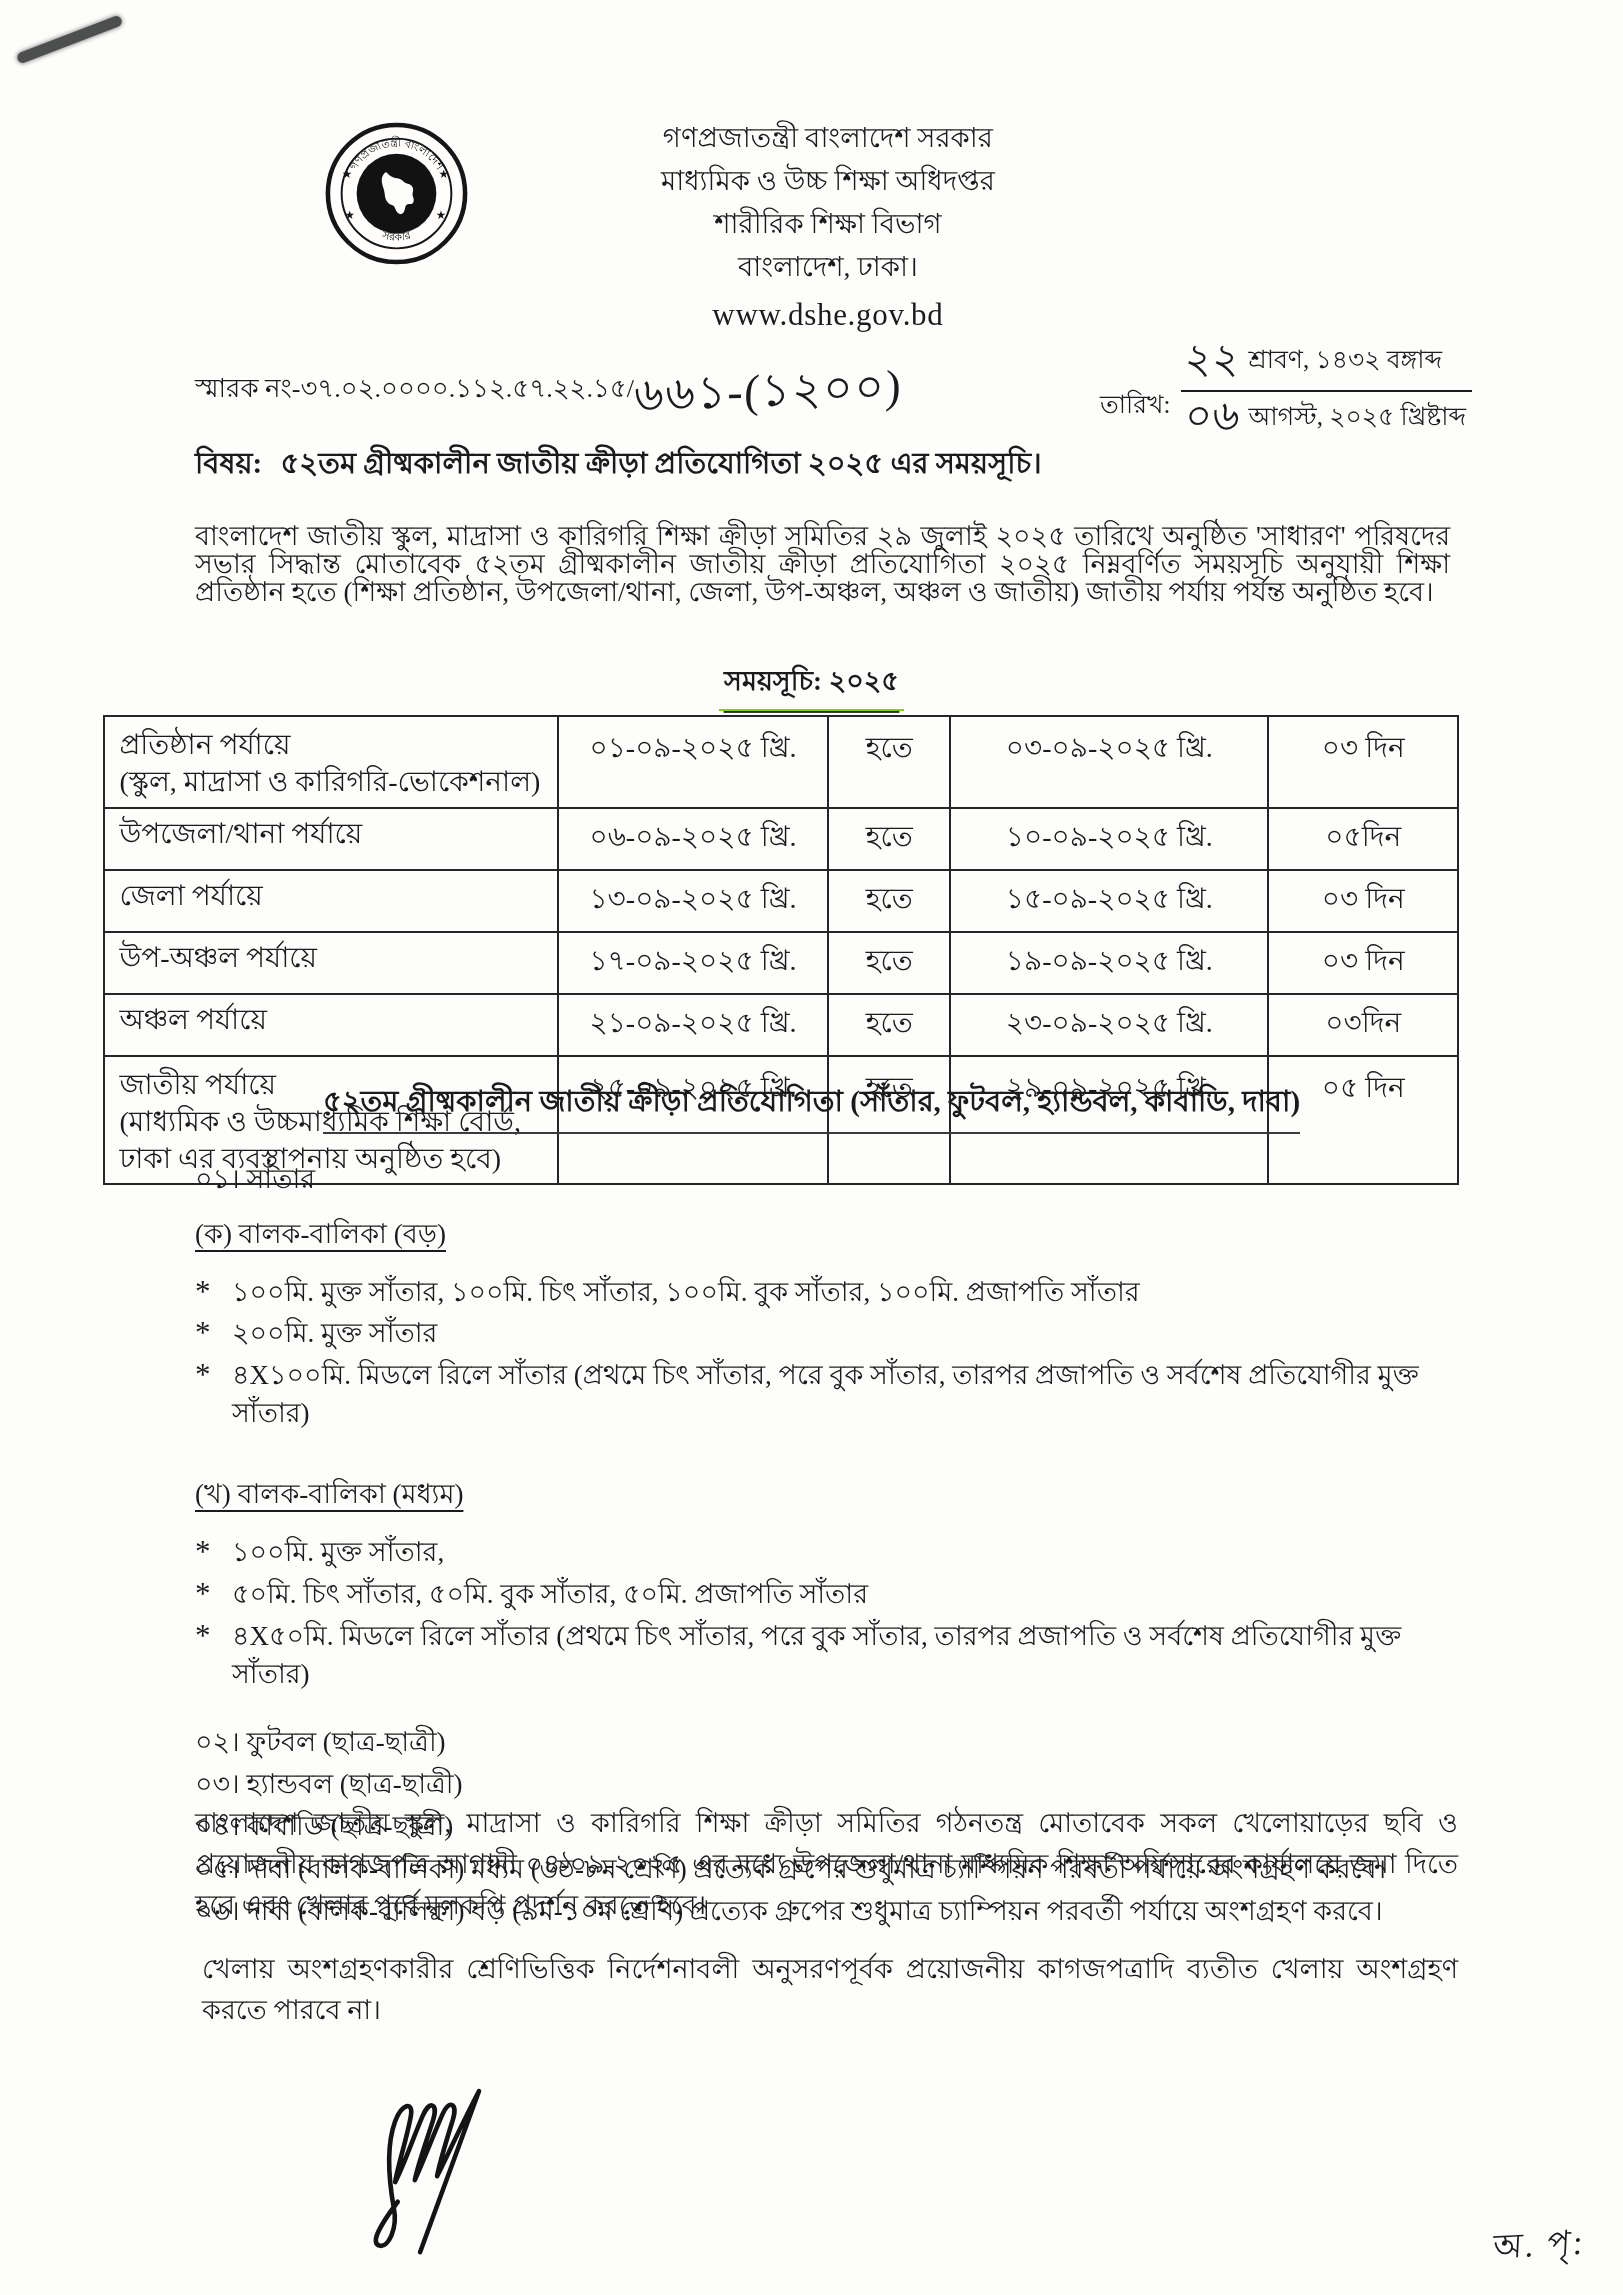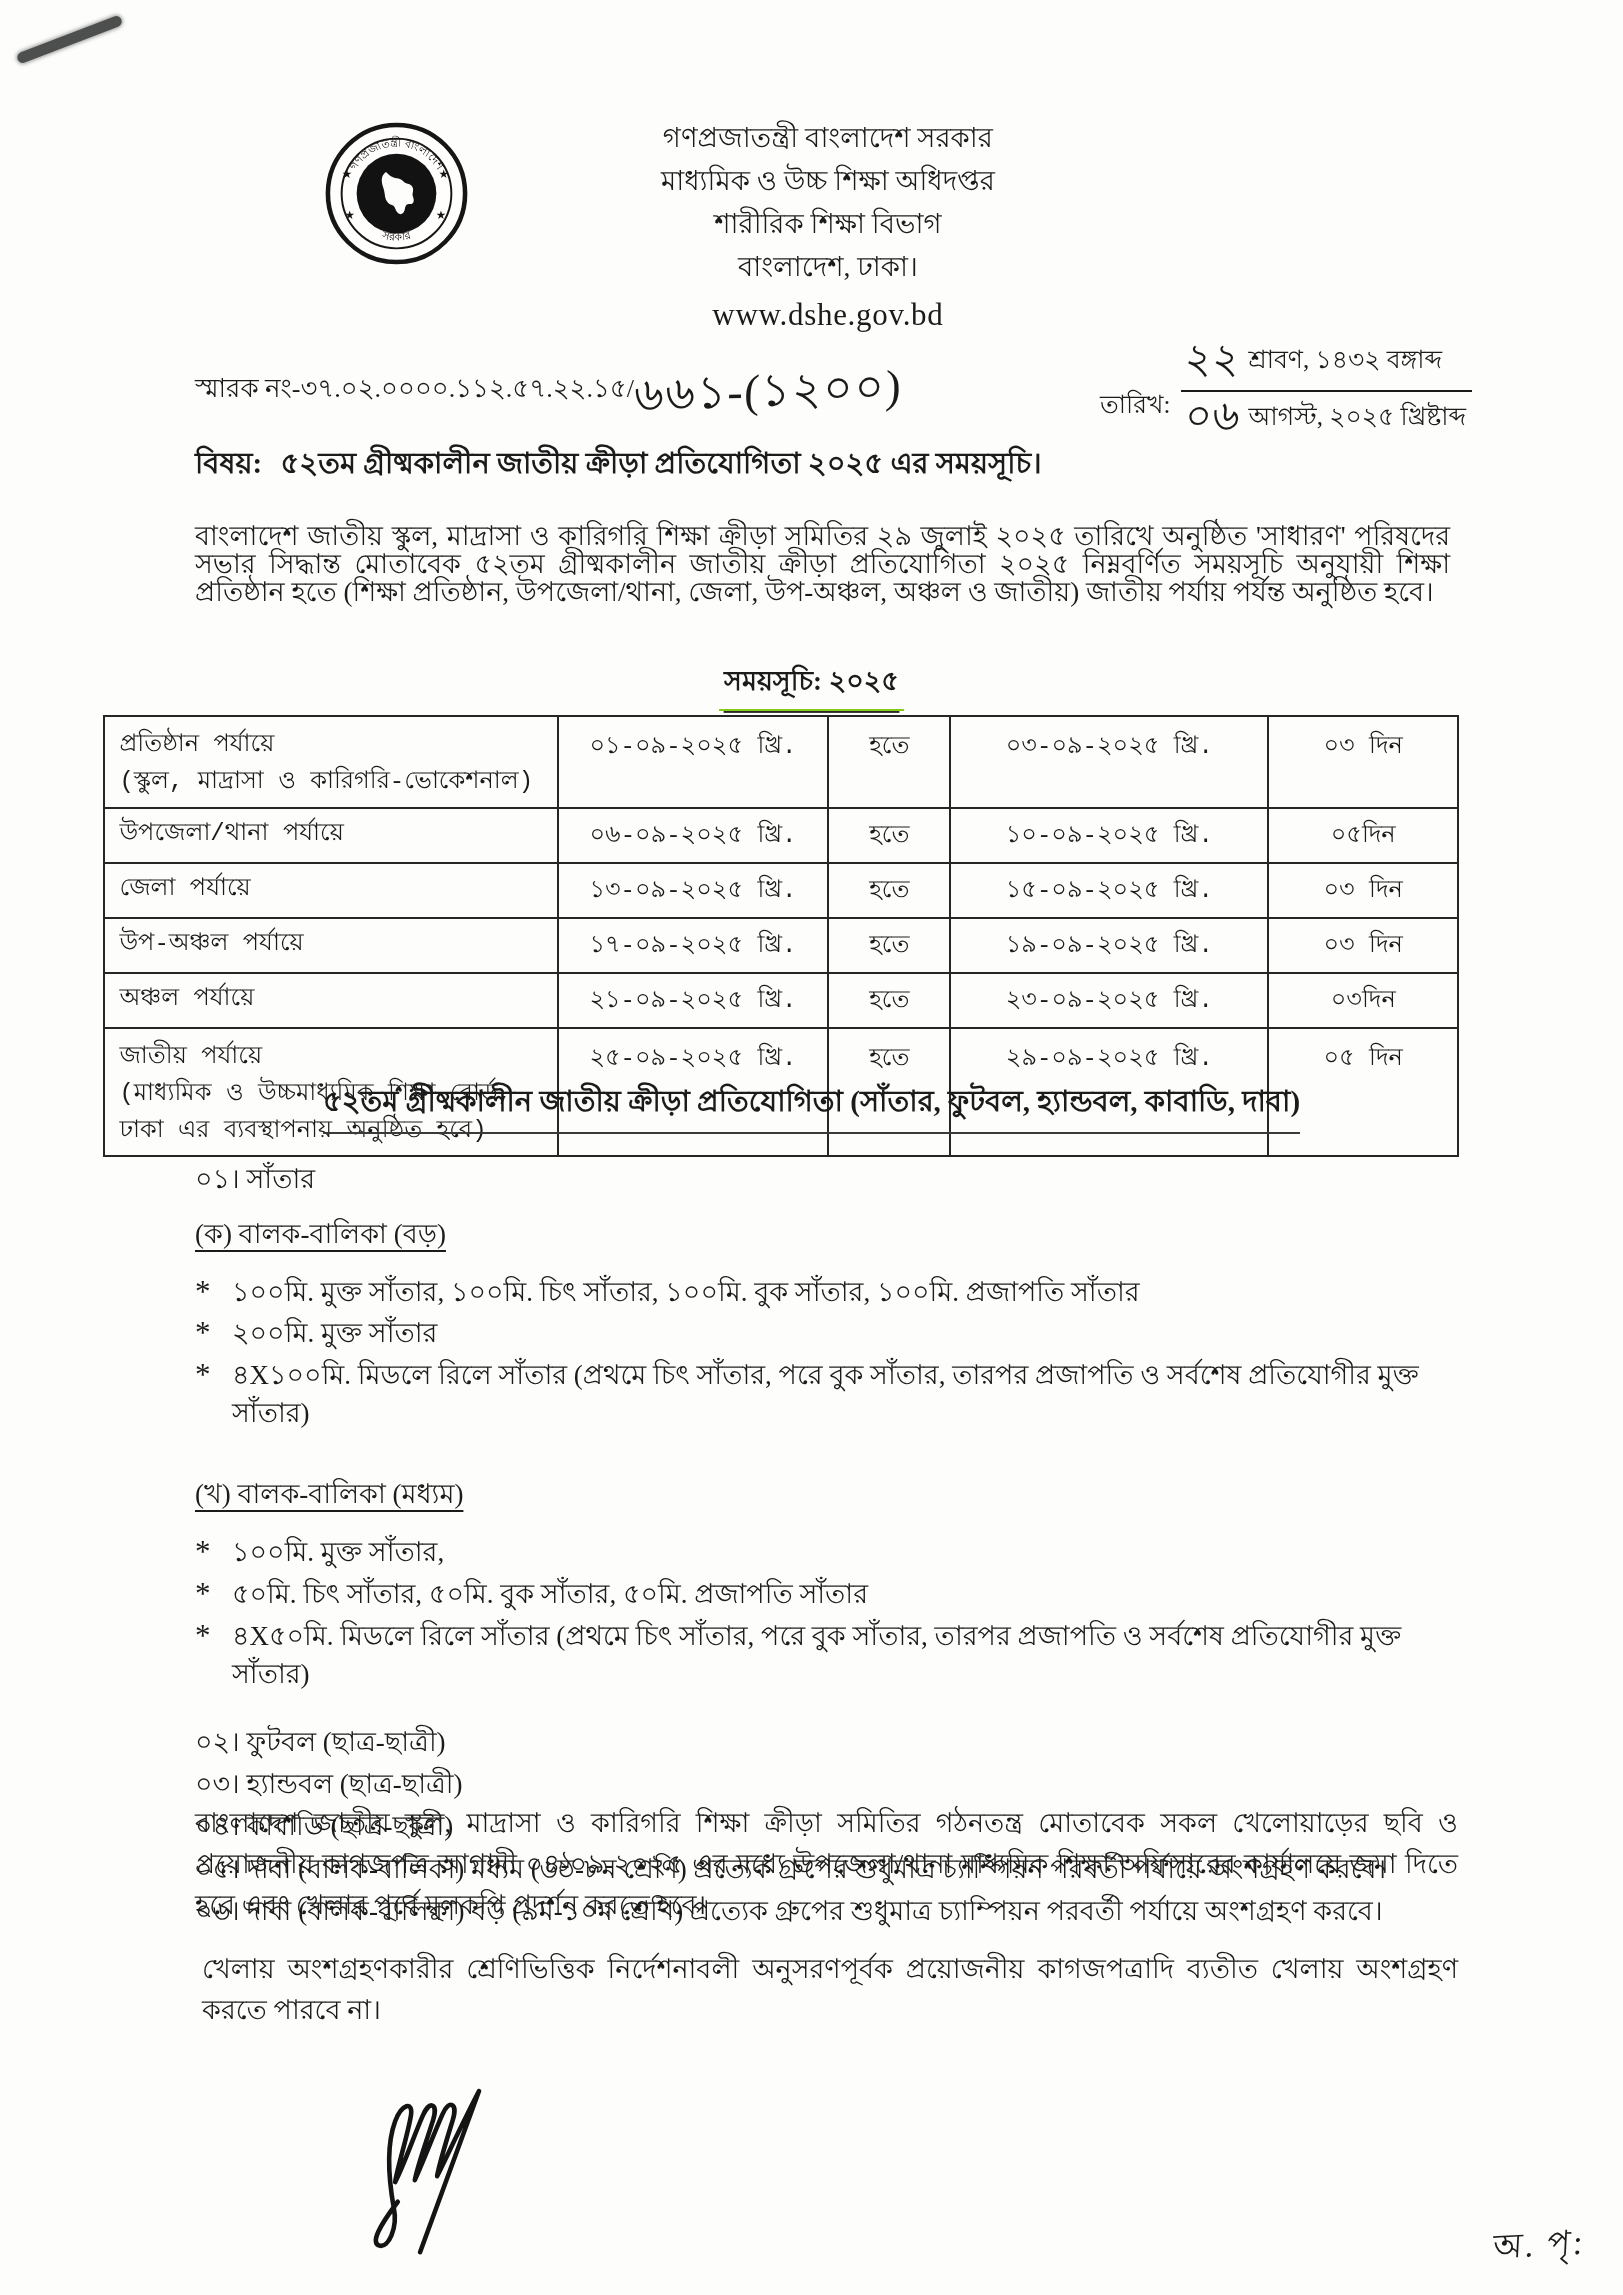--- a/index.html
+++ b/index.html
@@ -110,22 +110,21 @@
     border-bottom: 2px solid #84cc16;
     box-shadow: 0 6.5px 0 -4.6px #2a2a2a;
     padding: 0 5.2px 3.9px 5.2px;
   }
 
   table.schedule {
     position: absolute;
     top: 715px; left: 103px;
     width: 1356px;
     border-collapse: collapse;
-    font-size: 24px;
-    font-family: Liberation Mono, monospace;
+    font-size: 28px;
   }
   table.schedule td {
     border: 2px solid #262626;
     padding: 9.2px 14.4px 6.5px 14.4px;
     vertical-align: top;
   }
   td.level-cell   { width: 33.5%; text-align: left; line-height: 37px; }
   td.start-cell   { width: 20%;   text-align: center; }
   td.conn-cell    { width: 9%;    text-align: center; }
   td.end-cell     { width: 23.5%; text-align: center; }

